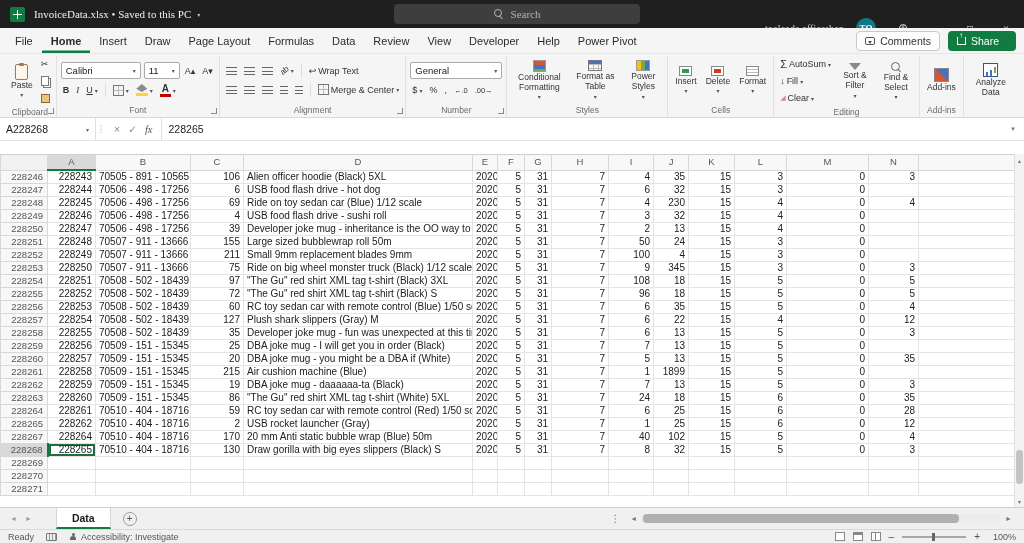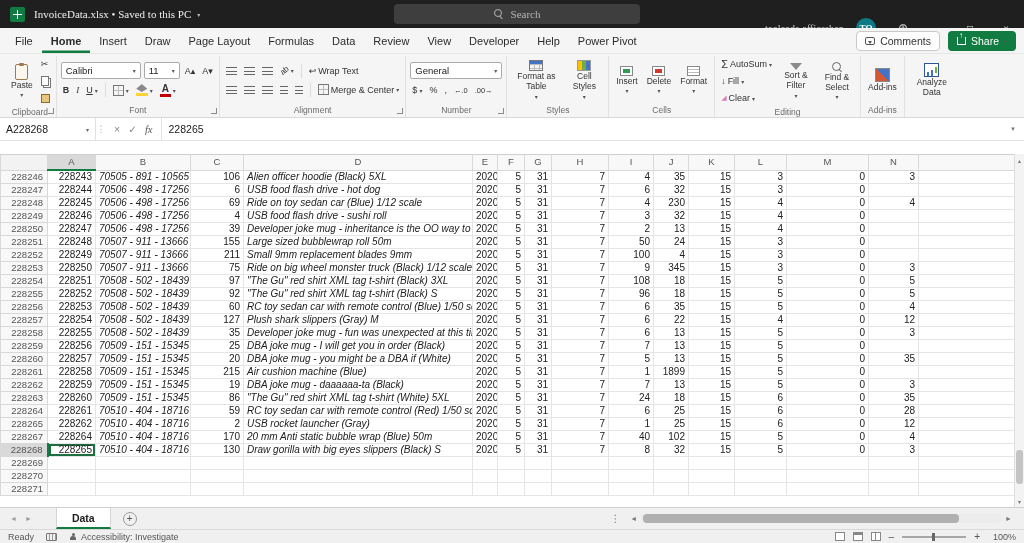--- a/index.html
+++ b/index.html
@@ -105,21 +105,21 @@
   .fb-expand { width:22px; display:flex; align-items:center; justify-content:center; color:#777; font-size:7px; }
   .fb-gap { height:13px; flex:0 0 13px; background:#fff; }
 
   
   .grid { position:relative; height:353px; flex:0 0 353px; overflow:hidden; background:#fff; }
   table.sheet { border-collapse:collapse; table-layout:fixed; width:1014px; font-size:10px; }
   .sheet th, .sheet td { height:12px; line-height:12px; padding:0 3px; overflow:hidden; white-space:nowrap; font-weight:normal; }
   .sheet thead th { height:14px; line-height:14px; background:#f8f8f8; border:1px solid #d8d8d8; border-top-color:#cfcfcf; color:#555; text-align:center; font-size:9.5px; }
   .sheet tbody th.rh { background:#f8f8f8; border:1px solid #d8d8d8; color:#555; text-align:right; font-size:9.5px; padding-right:4px; }
   .sheet td { border:1px solid #e5e5e5; color:#212121; text-align:right; background:#fff; }
-  .sheet td.al { text-align:left;font-style:italic; }
+  .sheet td.al { text-align:left; }
   .sheet .corner { background:#f2f2f2; }
   .selch { background:#d9d9d9 !important; border-bottom:2px solid var(--accent) !important; }
   .selrh { background:#d9d9d9 !important; border-right:2px solid var(--accent) !important; }
   .selcell { box-shadow: inset 0 0 0 2px #1e6e42; }
   .vscroll { position:absolute; top:0; right:0; bottom:0; width:10px; background:#f3f3f3; border-left:1px solid #dedede; }
   .vs-arrow { height:12px; display:flex; align-items:center; justify-content:center; font-size:6px; color:#777; }
   .vs-arrow.bottom { position:absolute; bottom:0; left:0; right:0; }
   .vs-thumb { position:absolute; left:1px; width:7px; top:296px; height:34px; background:#c4c4c4; border-radius:3px; }
 
   
@@ -348,28 +348,33 @@
             <div class="sb" style="font-size:7.5px">.00→</div>
           </div>
         </div>
       </div>
       <div class="rg-label">Number</div>
       <div class="dlg"></div>
     </div>
 
     <div class="rgroup">
       <div class="rg-body">
+        <div class="bb" style="width:56px">
+          <span class="ic-cf"></span>
+          <span class="lb">Conditional Formatting</span>
+          <span class="dda">▾</span>
+        </div>
         <div class="bb" style="width:50px">
           <span class="ic-fat"></span>
           <span class="lb">Format as Table</span>
           <span class="dda">▾</span>
         </div>
         <div class="bb" style="width:40px">
           <span class="ic-cs"></span>
-          <span class="lb">Cell Styles</span>
+          <span class="lb">Power Styles</span>
           <span class="dda">▾</span>
         </div>
       </div>
       <div class="rg-label">Styles</div>
     </div>
 
     <div class="rgroup">
       <div class="rg-body">
         <div class="bb">
           <span class="ic-cells ins"></span>
@@ -660,21 +665,21 @@
             <td class="">15</td>
             <td class="">5</td>
             <td class="">0</td>
             <td class="">5</td>
             <td></td>
           </tr>
           <tr>
             <th class="rh">228255</th>
             <td class="">228252</td>
             <td class="al">70508 - 502 - 18439</td>
-            <td class="">92</td>
+            <td class="">72</td>
             <td class="al">"The Gu" red shirt XML tag t-shirt (Black) S</td>
             <td class="">2020</td>
             <td class="">5</td>
             <td class="">31</td>
             <td class="">7</td>
             <td class="">96</td>
             <td class="">18</td>
             <td class="">15</td>
             <td class="">5</td>
             <td class="">0</td>

